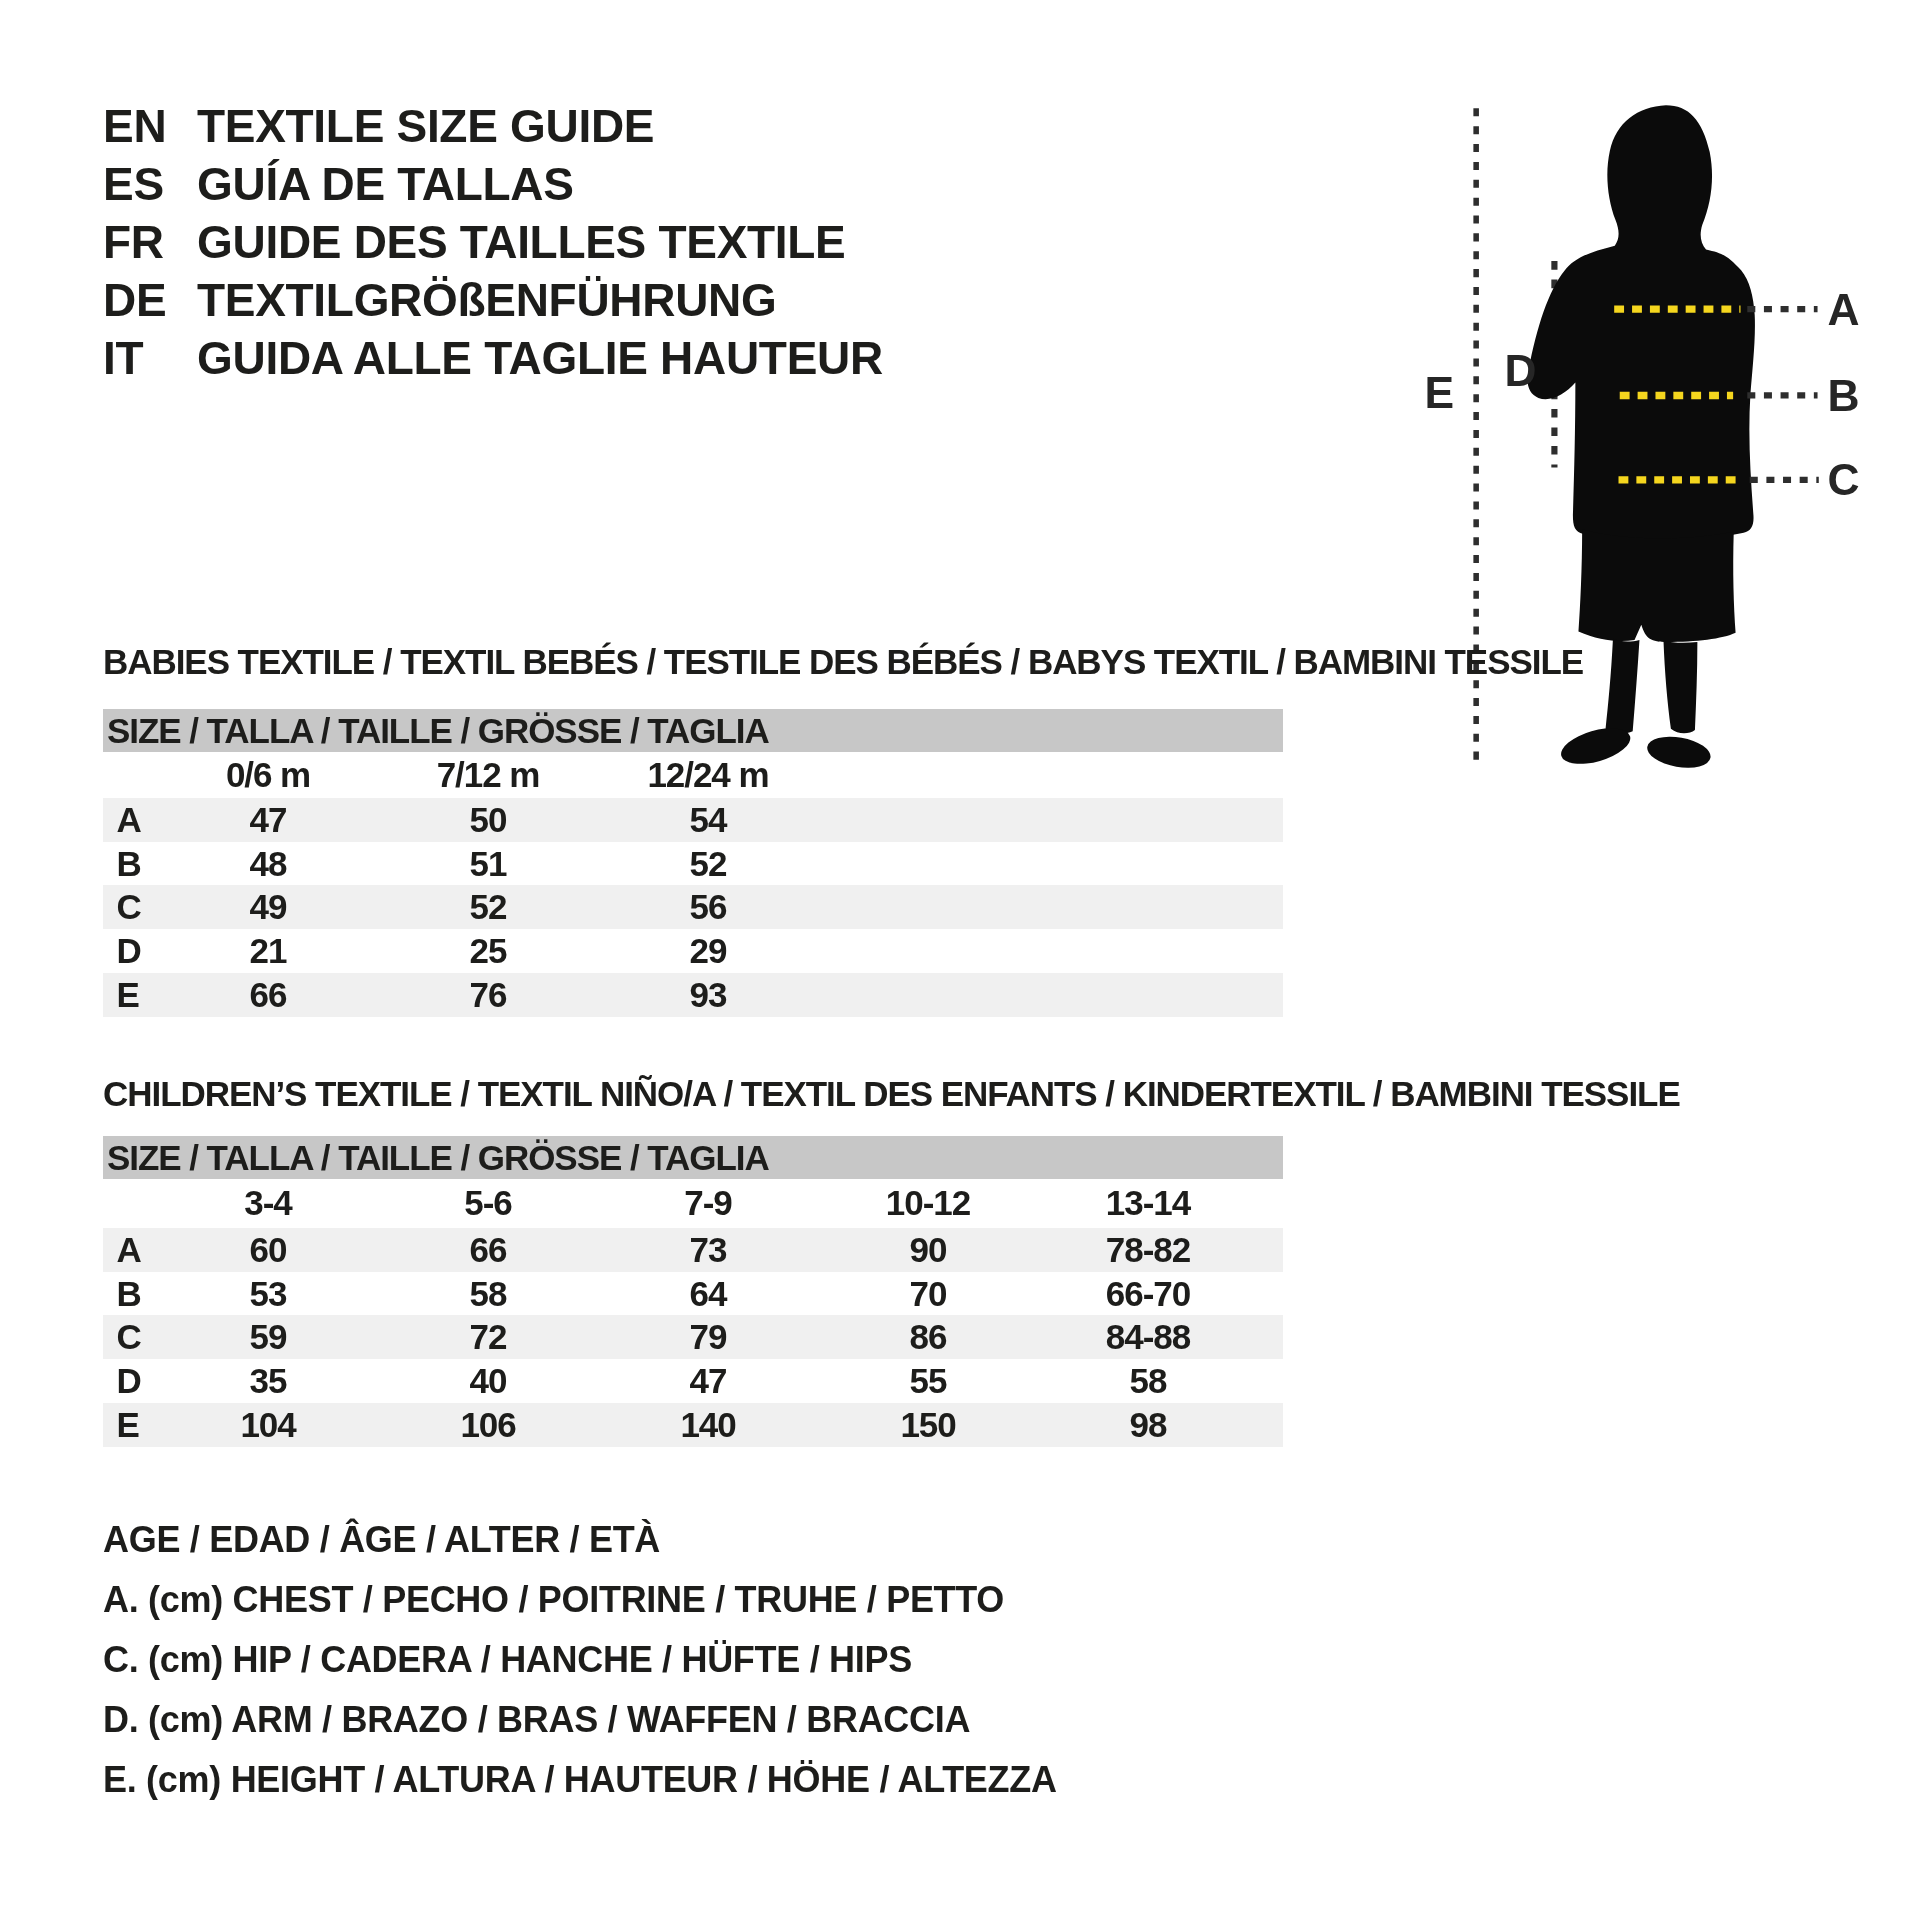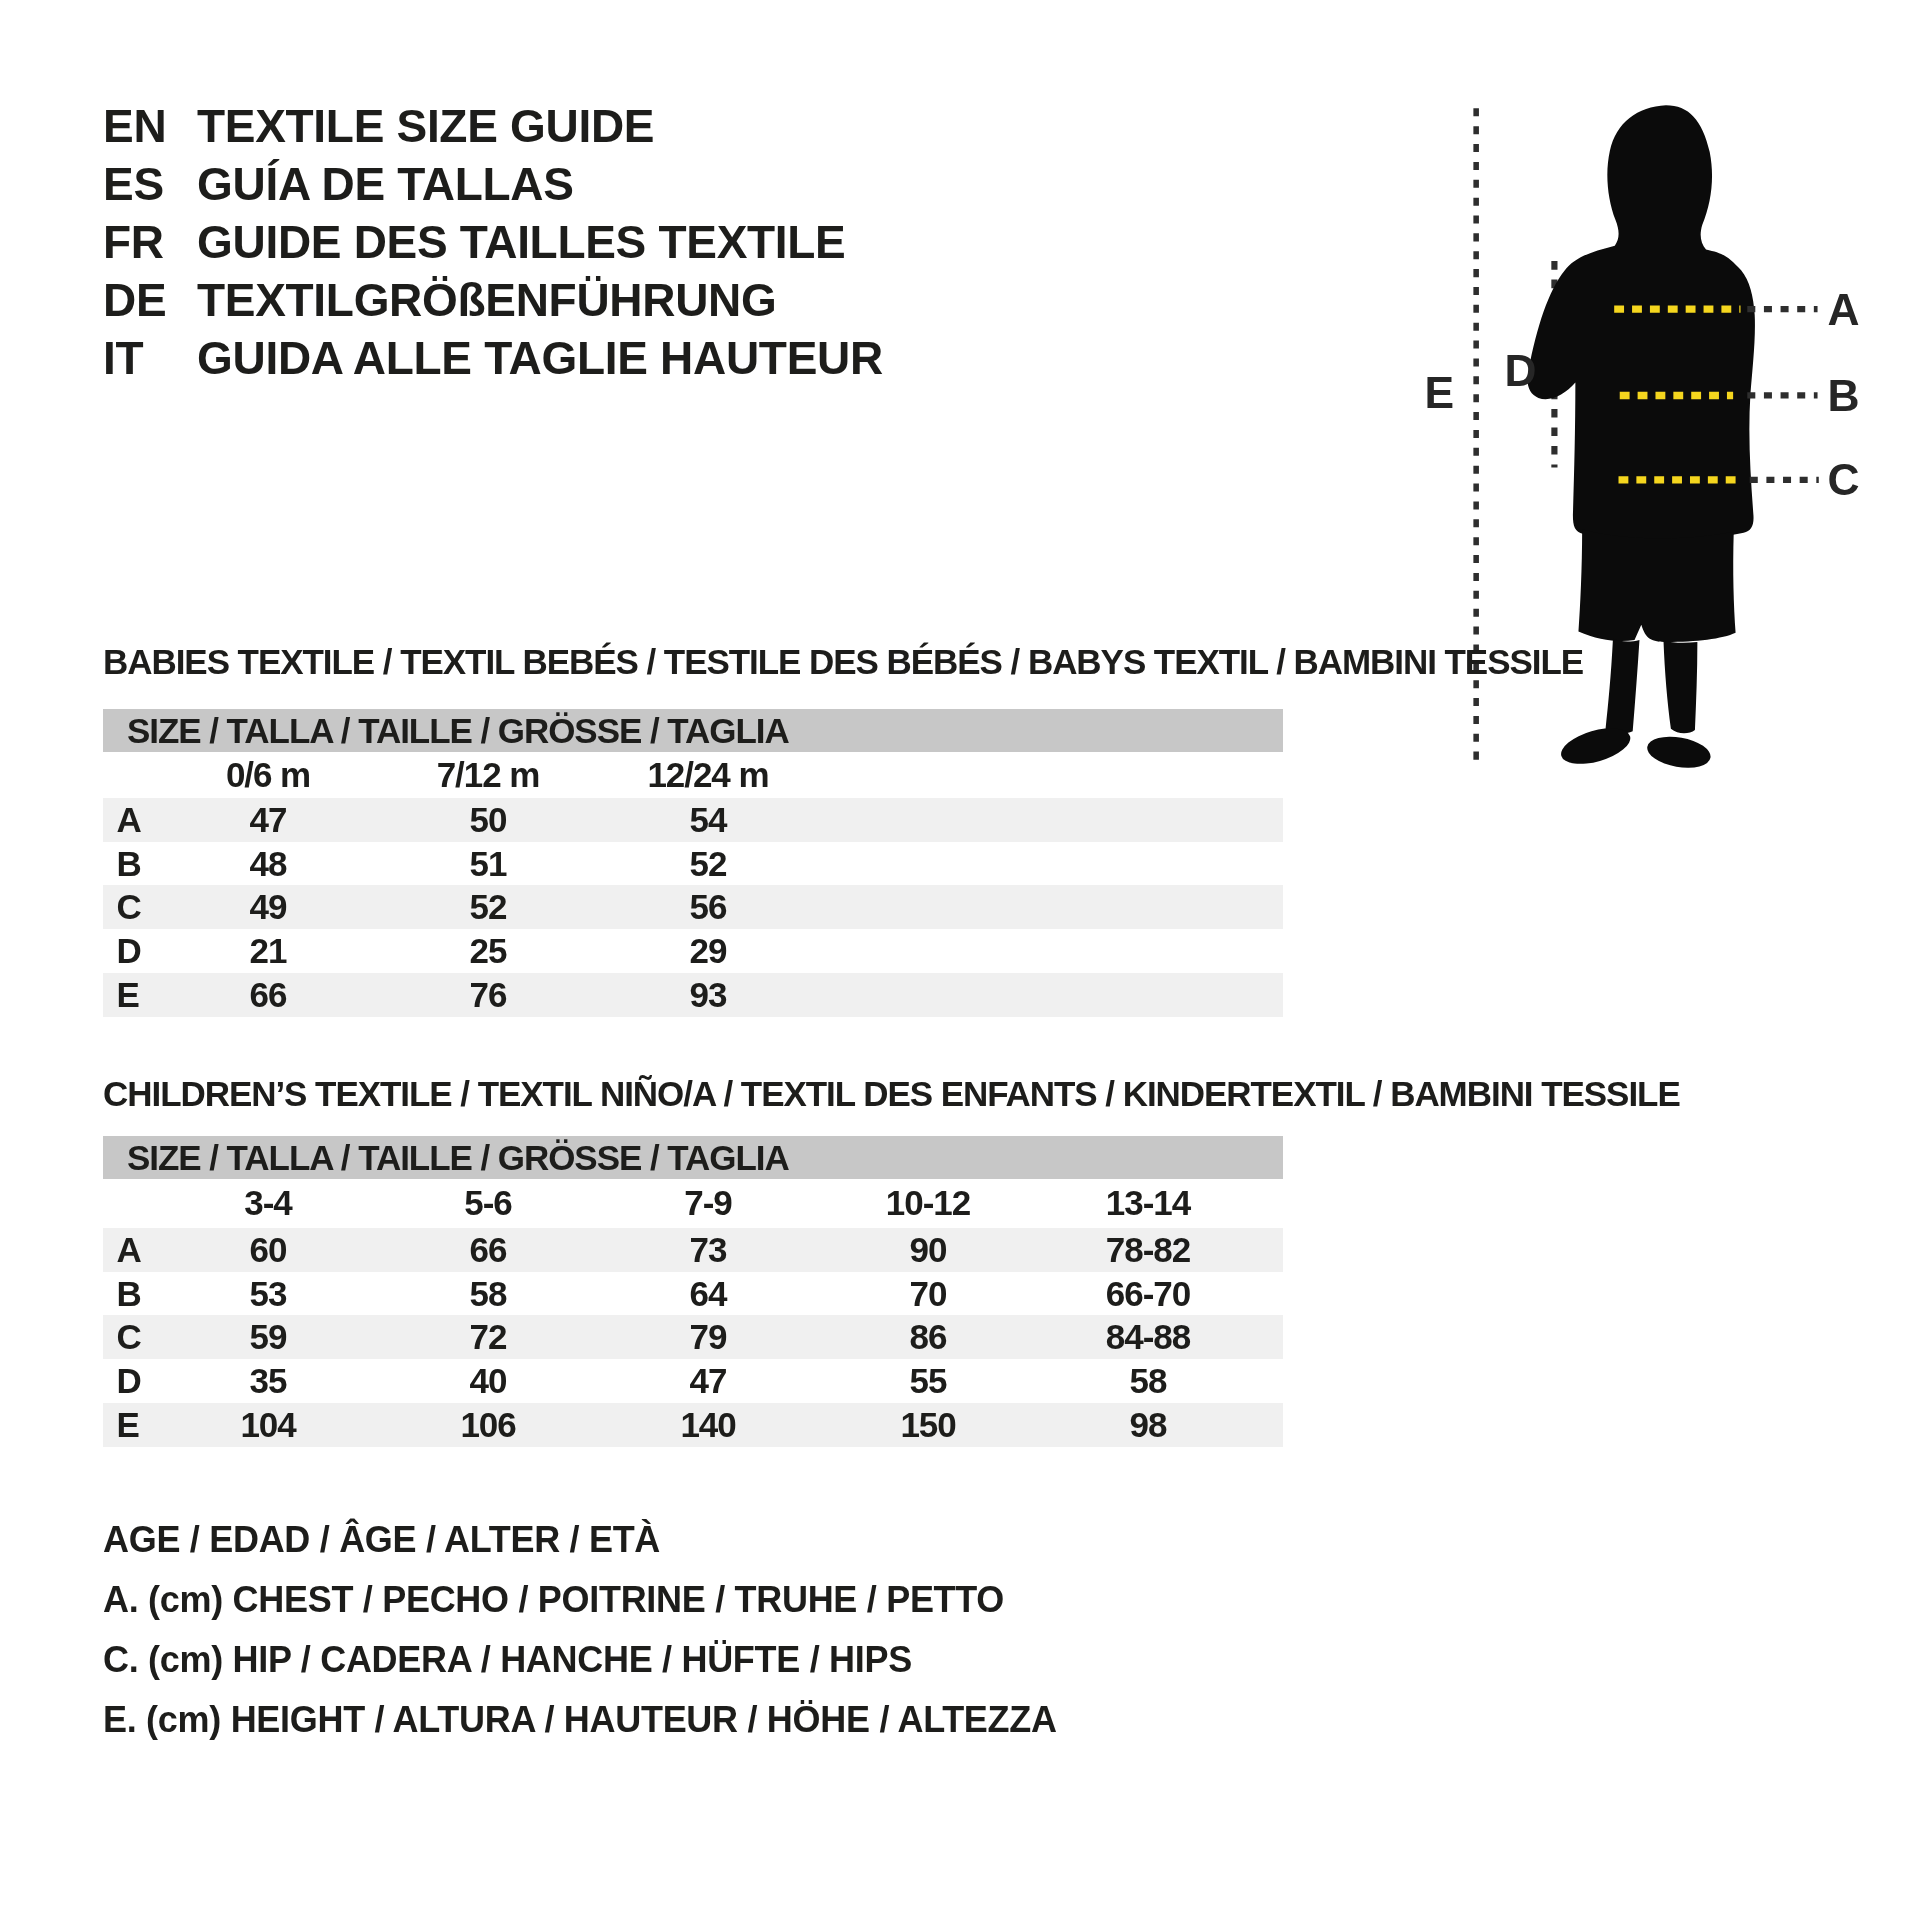--- a/index.html
+++ b/index.html
@@ -15,21 +15,21 @@
   .txt{font-weight:700;letter-spacing:-0.03em;white-space:nowrap;margin-left:29px;}
 
   
   #lang-block{left:74px;top:97px;}
   .lang-row{display:flex;height:58px;align-items:center;font-size:46px;}
   .lang-code{width:94px;}
   
   .table-block{left:74px;width:1180px;height:382px;}
   .tbl-title{position:absolute;left:0;top:0;height:41px;line-height:41px;font-size:35px;}
   .size-bar{position:absolute;left:0;width:1180px;height:43px;background:#c7c7c7;
-            line-height:43px;font-size:35px;padding-left:24px;box-sizing:border-box;}
+            line-height:43px;font-size:35px;padding-left:4px;box-sizing:border-box;}
   .colhead,.t-row{position:absolute;left:0;width:1180px;display:flex;align-items:center;font-size:35px;}
   .colhead{height:46px;}
   .t-row{height:44px;}
   .t-row.stripe{background:#f0f0f0;}
   .row-label{width:55px;padding-left:13.6px;box-sizing:border-box;}
   .cell,.colcell{width:220px;text-align:center;}
   
   #legend-block{left:74px;top:1510px;}
   .legend-line{height:60px;line-height:60px;font-size:36px;}
   
@@ -203,17 +203,18 @@
           <span class="cell">150</span>
           <span class="cell">98</span>
         </div>
       </div>
   </section>
 
   <div id="legend-block" class="abs txt">
       <div class="legend-line">AGE / EDAD / ÂGE / ALTER / ETÀ</div>
       <div class="legend-line">A. (cm) CHEST / PECHO / POITRINE / TRUHE / PETTO</div>
       <div class="legend-line">C. (cm) HIP / CADERA / HANCHE / HÜFTE / HIPS</div>
+      <div class="legend-line">D. (cm) ARM / BRAZO / BRAS / WAFFEN / BRACCIA</div>
       <div class="legend-line">E. (cm) HEIGHT / ALTURA / HAUTEUR / HÖHE / ALTEZZA</div>
     </div>
 
 </div>
 
 
 </body></html>

